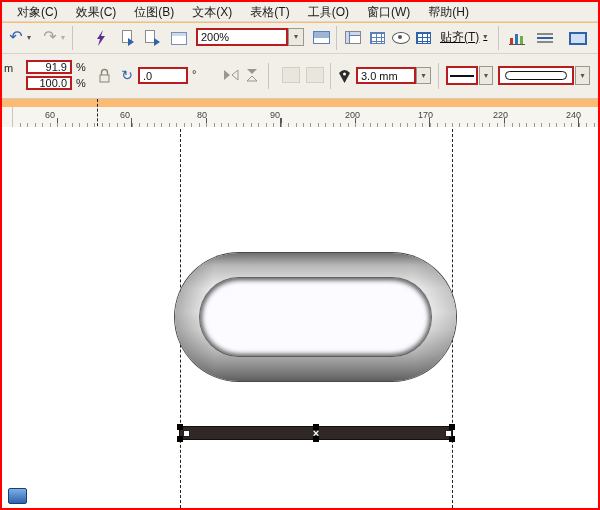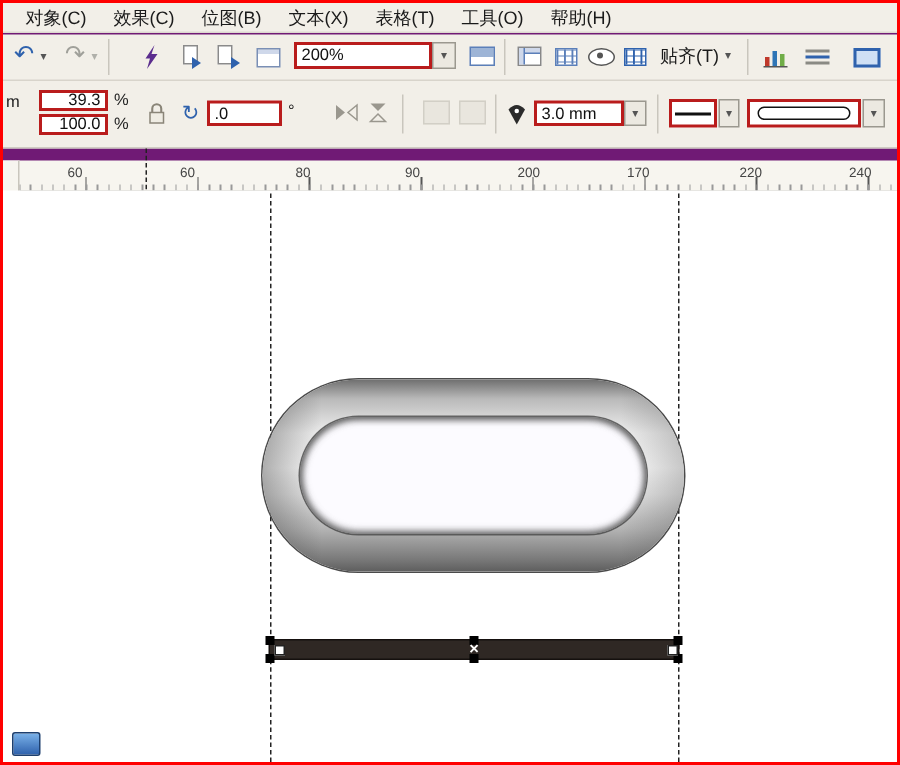--- a/index.html
+++ b/index.html
@@ -1,17 +1,17 @@
 <!DOCTYPE html>
 <html><head>
 <meta charset="utf-8">
 <style>
   html,body{margin:0;padding:0;background:#fff;}
   .frame{position:relative;width:600px;height:510px;border:2px solid #ff0000;box-sizing:border-box;
-         background:#701a75;font-family:"Liberation Sans","DejaVu Sans",sans-serif;overflow:hidden;}
+         background:#fdba74;font-family:"Liberation Sans","DejaVu Sans",sans-serif;overflow:hidden;}
   .abs{position:absolute;}
   
   .menubar{position:absolute;left:0;top:0;width:596px;height:20px;background:#f2efe8;
            border-bottom:1px solid #ddd9d0;display:flex;align-items:center;padding-left:6px;box-sizing:border-box;}
   .menu-item{font-size:12px;color:#1a1a1a;padding:0 9px;line-height:20px;white-space:nowrap;}
   
   .toolbar{position:absolute;left:0;top:21px;width:596px;height:30px;background:#f2efe8;border-bottom:1px solid #d8d4cb;}
   .propbar{position:absolute;left:0;top:52px;width:596px;height:44px;background:#f2efe8;border-bottom:1px solid #cfcbc2;}
   .sep{position:absolute;width:1px;background:#c9c6bd;}
   .tbtn{position:absolute;display:flex;align-items:center;justify-content:center;}
@@ -66,20 +66,21 @@
 
 <div class="frame">
 
   <div class="menubar">
     <span class="menu-item">对象(C)</span>
     <span class="menu-item">效果(C)</span>
     <span class="menu-item">位图(B)</span>
     <span class="menu-item">文本(X)</span>
     <span class="menu-item">表格(T)</span>
     <span class="menu-item">工具(O)</span>
+    <span class="menu-item">窗口(W)</span>
     <span class="menu-item">帮助(H)</span>
   </div>
 
   <div class="toolbar">
     <div class="tbtn" style="left:4px;top:4px;width:20px;height:20px;">
       <span class="glyph" style="font-size:16px;color:#2f62ad;">↶</span>
     </div>
     <span class="caret abs" style="left:25px;top:11px;">▾</span>
     <div class="tbtn" style="left:38px;top:4px;width:20px;height:20px;">
       <span class="glyph" style="font-size:16px;color:#a0a09a;">↷</span>
@@ -127,21 +128,21 @@
     </div>
     <div class="tbtn" style="left:390px;top:9px;width:18px;height:12px;">
       <div class="eye">
           <div class="eye-dot"></div>
         </div>
     </div>
     <div class="tbtn" style="left:412px;top:7px;width:18px;height:15px;">
       <div class="gridico" style="border-color:#2f62ad;background-image:linear-gradient(#2f62ad 1px,transparent 1px),linear-gradient(90deg,#2f62ad 1px,transparent 1px);"></div>
     </div>
 
-    <div class="tbtn" style="left:434px;top:4px;height:20px;padding:0 4px;gap:4px;">
+    <div class="tbtn" style="left:434px;top:4px;height:20px;padding:0 4px;gap:4px;text-decoration:underline;">
       <span style="font-size:12px;color:#1a1a1a;white-space:nowrap;">贴齐(T)</span>
       <span class="caret">▾</span>
     </div>
     <div class="sep" style="left:496px;top:3px;height:24px;"></div>
 
     <div class="tbtn" style="left:506px;top:6px;width:18px;height:17px;">
       <div style="position:relative;width:16px;height:14px;border-bottom:1px solid #555;">
         <div style="position:absolute;left:1px;bottom:0;width:3px;height:6px;background:#c0392b;"></div>
         <div style="position:absolute;left:6px;bottom:0;width:3px;height:10px;background:#2e75b6;"></div>
         <div style="position:absolute;left:11px;bottom:0;width:3px;height:8px;background:#70ad47;"></div>
@@ -156,21 +157,21 @@
     </div>
     <div class="tbtn" style="left:566px;top:7px;width:20px;height:16px;">
       <div style="width:18px;height:13px;border:2px solid #2f62ad;background:#cfe0f5;box-sizing:border-box;"></div>
     </div>
   </div>
 
   <div class="propbar">
     <span class="lbl" style="left:2px;top:8px;">m</span>
 
     <div class="field right" style="left:24px;top:6px;width:46px;height:14px;">
-      <span>39.3</span>
+      <span>91.9</span>
     </div>
     <span class="lbl" style="left:74px;top:7px;">%</span>
     <div class="field right" style="left:24px;top:22px;width:46px;height:14px;">
       <span>100.0</span>
     </div>
     <span class="lbl" style="left:74px;top:23px;">%</span>
 
     <div class="tbtn" style="left:94px;top:12px;width:17px;height:19px;">
       <svg width="15" height="17" viewBox="0 0 15 17">
         <path d="M4.5 8 V5.5 a3 3 0 0 1 6 0 V8" fill="none" stroke="#8a8578" stroke-width="1.4"></path>

